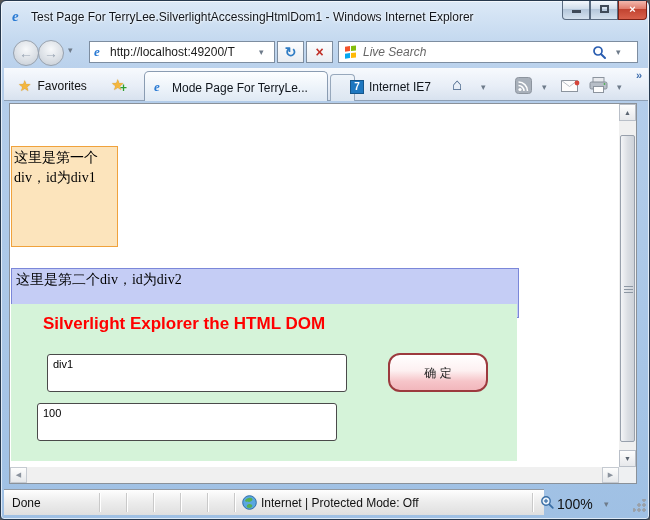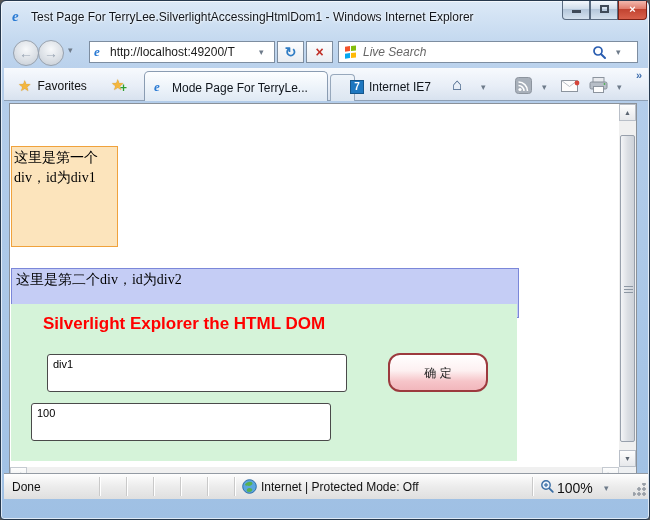--- a/index.html
+++ b/index.html
@@ -86,21 +86,21 @@
   .page-frame { left:8px; top:102px; width:628px; height:381px; border:1px solid #8a9199; background:#fff; }
   .page { left:9px; top:103px; width:609px; height:363px; background:#fff; overflow:hidden; }
   .cjk { font-family:"Liberation Serif", serif; font-size:14px; color:#000;margin-top:36px; }
   .div1 { left:10px; top:109px; width:107px; height:101px; padding:1px 2px; line-height:20px; }
   .div2 { left:10px; top:231px; width:508px; height:50px; padding:1px 4px; line-height:20px; }
   .panel { left:10px; top:303px; width:506px; height:157px; }
   .heading { left:42px; top:313px; font-size:17px; font-weight:bold; white-space:nowrap; }
   .sl-input { position:absolute; width:300px; height:38px; background:#fff; border:1px solid #4a4a4a; border-radius:3px;
     font-size:11px; font-family:"Liberation Sans",sans-serif; padding:4px 5px 22px 5px; outline:none; color:#000; }
   .in1 { left:46px; top:353px; }
-  .in2 { left:30px; top:402px; }
+  .in2 { left:36px; top:402px; }
   .confirm { left:367px; top:352px; width:100px; height:39px; border-radius:12px;
     border:2px solid #9c3a3e; background:linear-gradient(#ffffff,#fdf0f1 45%,#f6c5c9 75%,#f2b7bc);
     font-size:12px; color:#222; font-family:"Liberation Sans",sans-serif; text-align:center; line-height:34px;
     box-shadow:inset 0 1px 0 #fff;margin-left:20px; }
 
   
   .vscroll { left:618px; top:103px; width:17px; height:363px; background:#f0f0f0; }
   .sbtn { position:absolute; width:17px; height:17px; background:linear-gradient(#fdfdfd,#e6e8eb);
     border:1px solid #b9bfc8; color:#5a6470; font-size:7px; text-align:center; line-height:15px; }
   .sb-up { left:0; top:0; } .sb-down { left:0; bottom:0; }
@@ -108,21 +108,21 @@
     background:linear-gradient(90deg,#f4f5f7,#dcdfe4 50%,#cdd2d9); }
   .vthumb .grip { position:absolute; left:3px; top:150px; width:9px; height:7px;
     background:repeating-linear-gradient(#8d97a3 0 1px,transparent 1px 3px); }
   .hscroll { left:9px; top:466px; width:609px; height:16px; background:#f0f0f0; }
   .hbtn { position:absolute; top:0; width:17px; height:16px; background:linear-gradient(#fdfdfd,#e6e8eb);
     border:1px solid #c5cad1; color:#8b939e; font-size:7px; text-align:center; line-height:14px; }
   .hb-left { left:0; } .hb-right { right:0; }
   .corner { left:618px; top:466px; width:17px; height:16px; background:#eef0f2; }
 
   
-  .statusbar { left:3px; top:472px; width:644px; height:26px;
+  .statusbar { left:3px; top:488px; width:540px; height:26px;
     background:linear-gradient(#fefefe,#ececec 50%,#dfdfdf); border-top:1px solid #939aa3;text-align:center; }
   .status-text { left:8px; top:6px; font-size:12px; color:#111; }
   .sdiv { top:3px; width:1px; height:19px; background:#c9c9c9; box-shadow:1px 0 0 #fff; }
   .globe { left:238px; top:5px; }
   .zone-text { left:257px; top:6px; font-size:12px; color:#111; }
   .zoomsep { left:528px; top:3px; width:1px; height:19px; background:#c9c9c9; box-shadow:1px 0 0 #fff; }
   .zoom-mag { left:536px; top:5px; }
   .zoom-text { left:553px; top:6px; font-size:14px; color:#111; }
   .zoom-dd { left:600px; top:9px; }
   .grip { }

